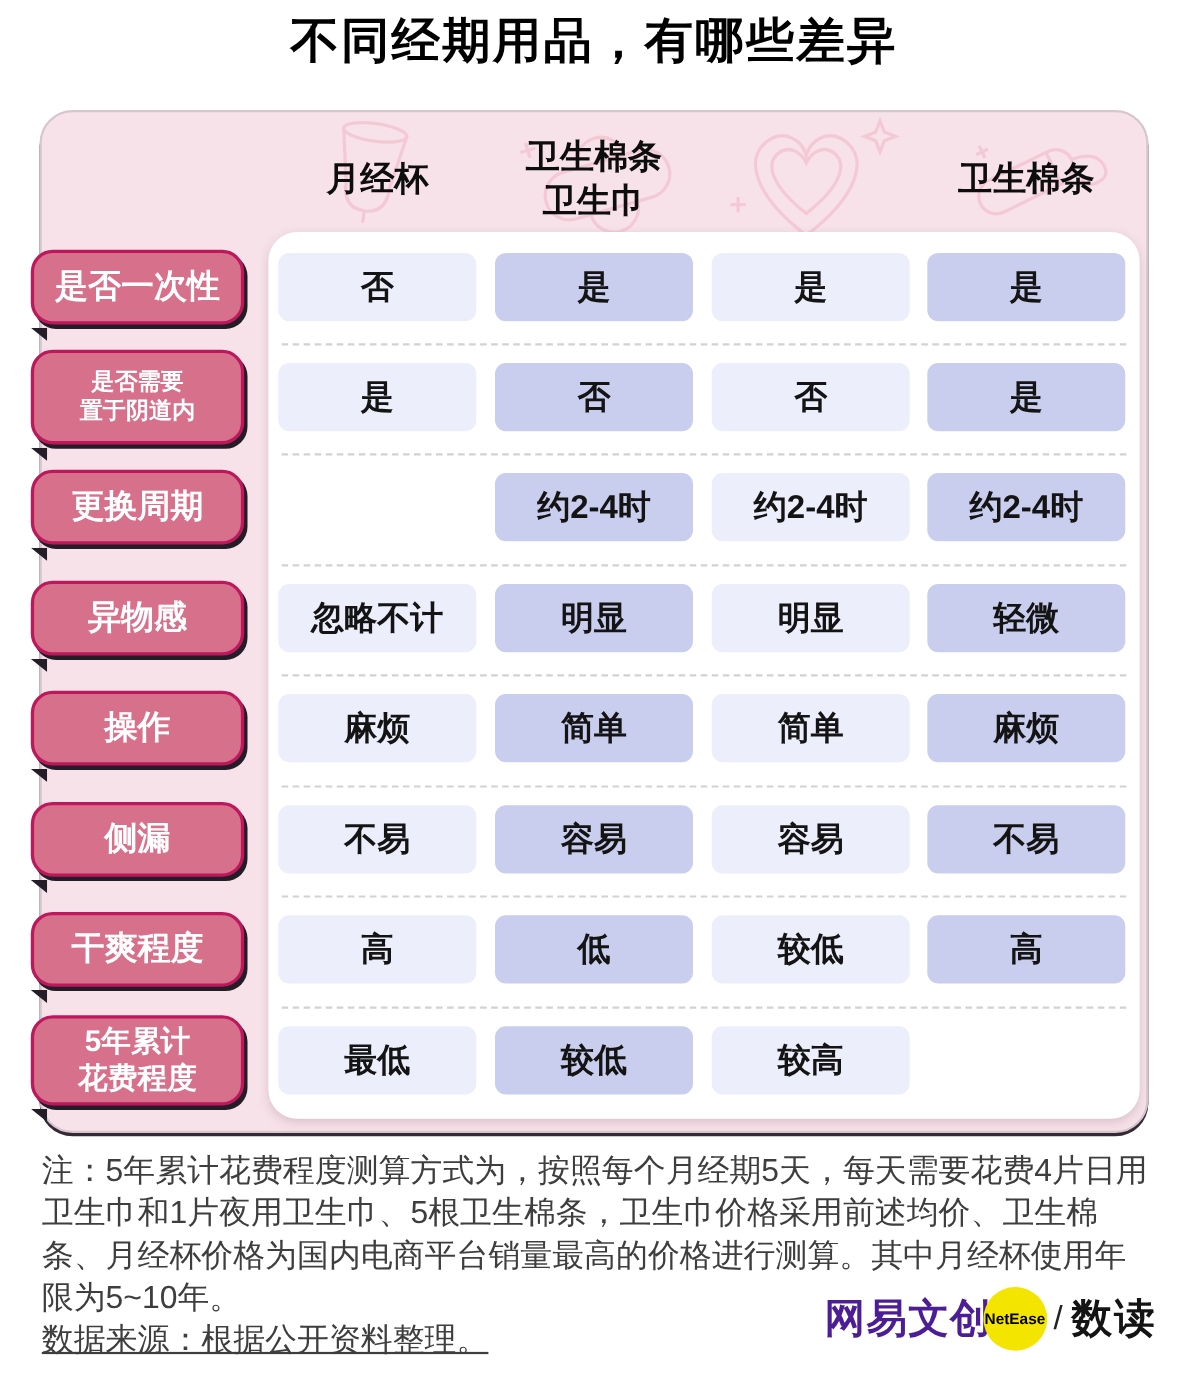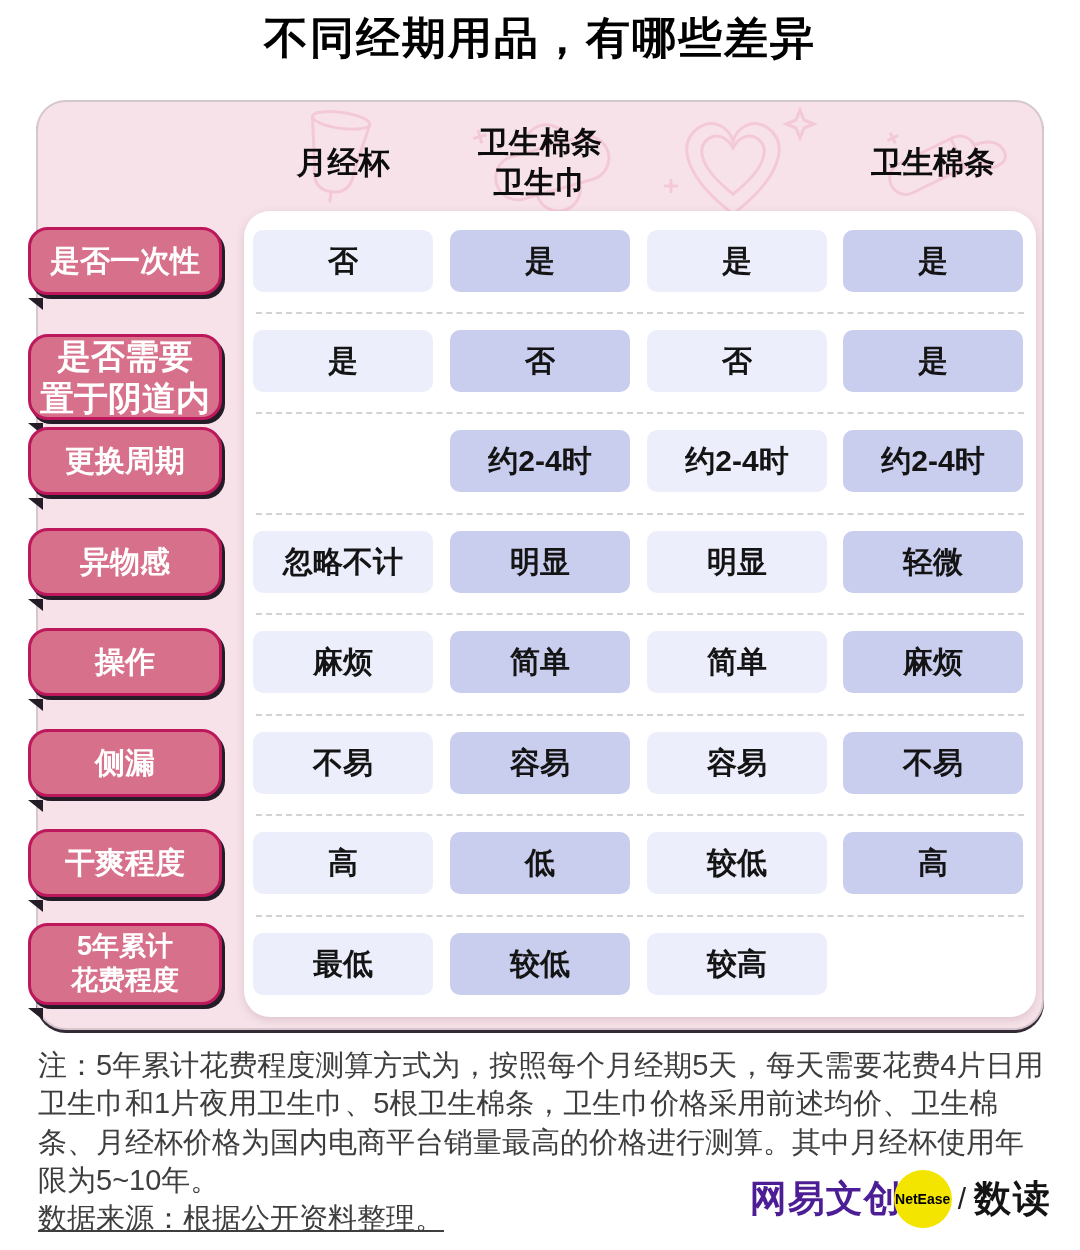--- a/index.html
+++ b/index.html
@@ -45,21 +45,21 @@
     background:#d7708a;border:3px solid #be185d;border-radius:20px;
     box-shadow:3px 4px 0 #241d28;
     display:flex;align-items:center;justify-content:center;text-align:center;
     color:#fff;font-size:30px;font-weight:700;line-height:1.25;white-space:pre-line;
   }
   .ribbon::after{
     content:"";position:absolute;left:-3px;bottom:-18px;width:15px;height:12px;
     background:#241d28;clip-path:polygon(0 0,100% 0,100% 100%);
   }
   .rb0{top:227px;height:68px}
-  .rb1{top:334px;height:86px;font-size:34px}
+  .rb1{top:318px;height:86px;font-size:21px}
   .rb2{top:427px;height:68px}
   .rb3{top:528px;height:68px}
   .rb4{top:628px;height:68px}
   .rb5{top:729px;height:68px}
   .rb6{top:829px;height:68px}
   .rb7{top:923px;height:82px;font-size:27px}
   .note{
     position:absolute;left:38px;top:1046px;width:1006px;
     font-size:29px;line-height:1.32;color:#3e3e3e;
   }

